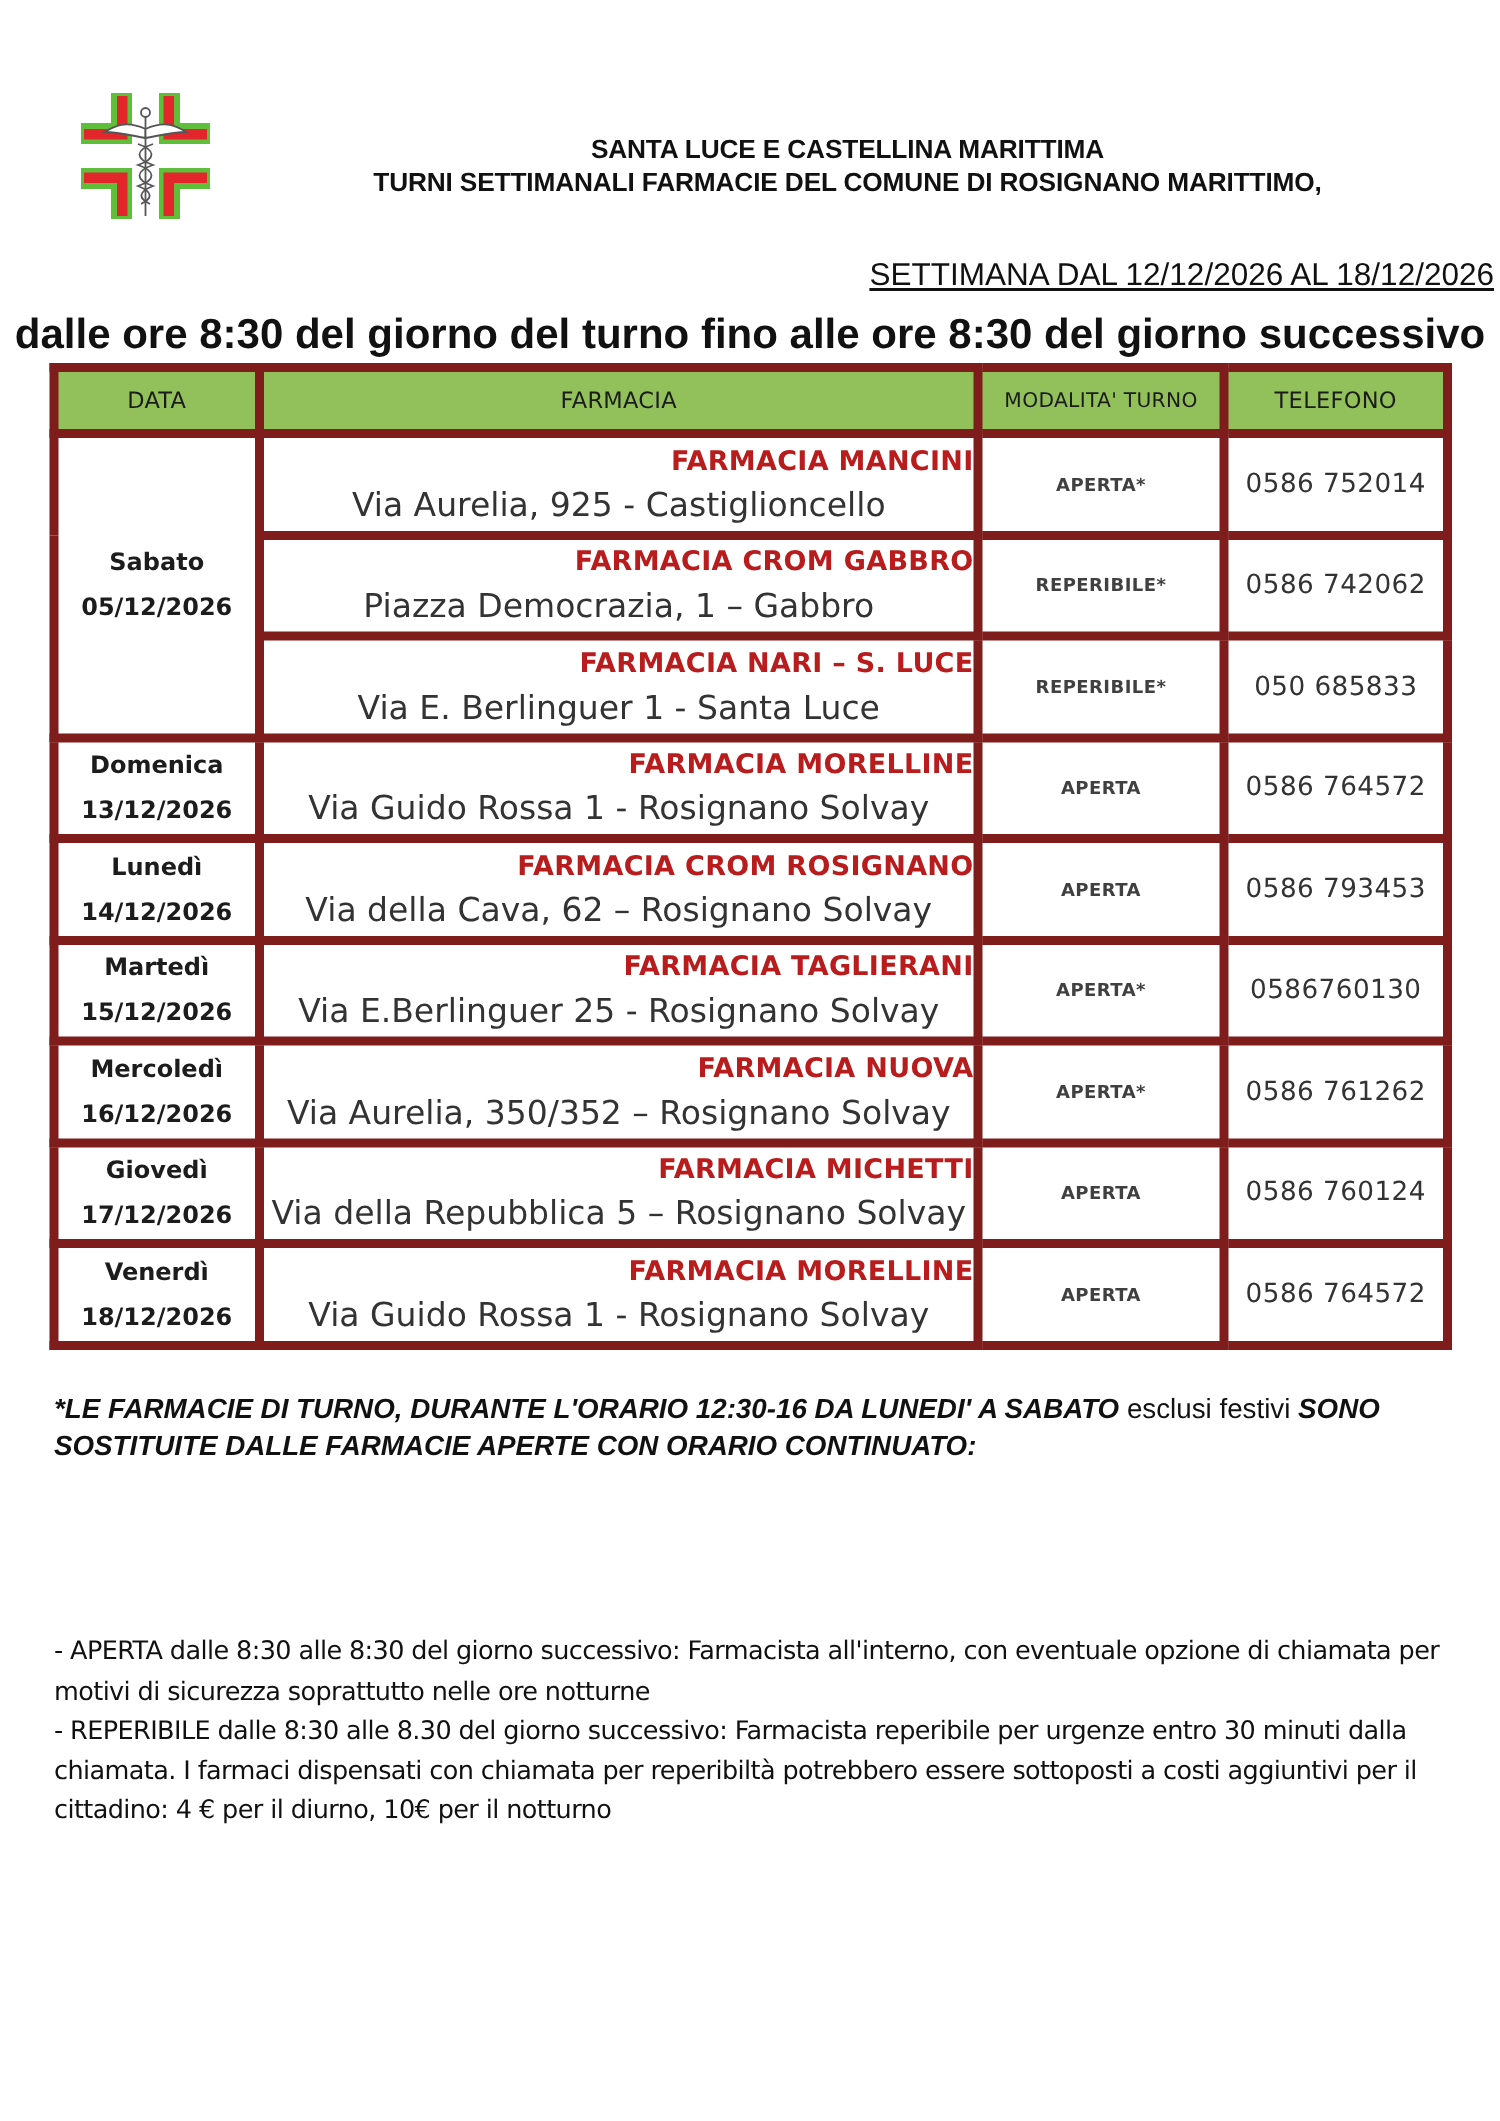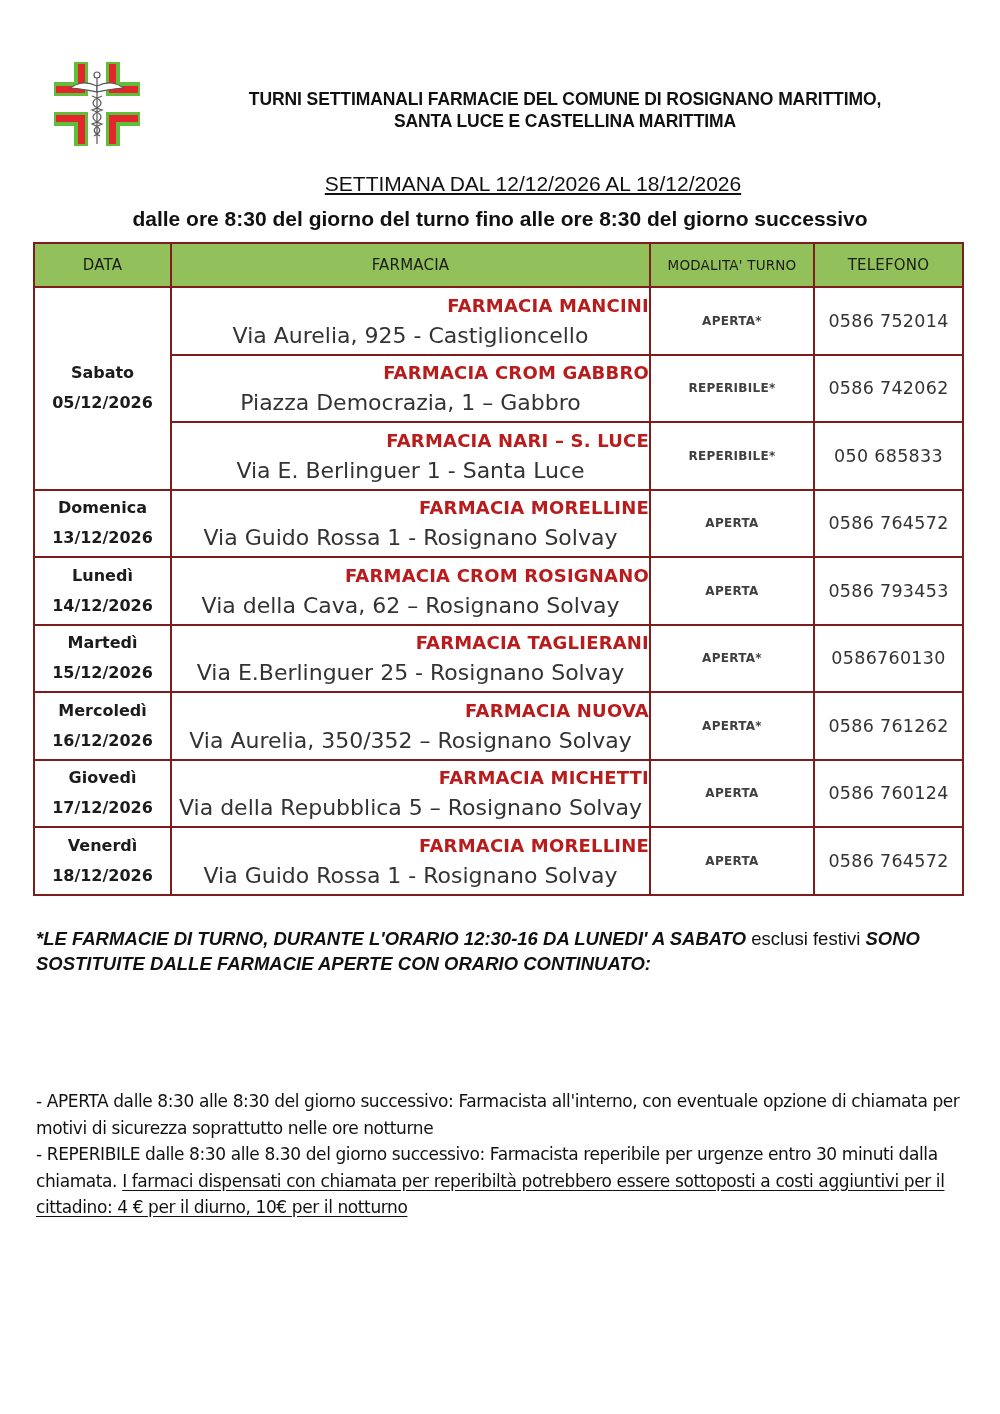--- a/index.html
+++ b/index.html
@@ -8,37 +8,37 @@
 
     .logo { position: absolute; left: 54px; top: 62px; width: 86px; height: 84px; }
 
     .main-title {
       position: absolute; left: 180px; top: 88px; width: 770px;
       text-align: center; font-weight: bold; font-size: 17.5px; line-height: 22px;
       letter-spacing: -0.1px;
     }
 
     .week {
-      position: absolute; left: 0; top: 172px; width: 996px; text-align: center;
+      position: absolute; left: 0; top: 172px; width: 996px; text-align: right;
       padding-left: 70px;
       font-size: 21px; text-decoration: underline; text-underline-offset: 2px;
     }
     .hours {
       position: absolute; left: 0; top: 207px; width: 1000px; text-align: center;
       padding-left: 0px;
-      font-size: 21px; font-weight: bold;
+      font-size: 28px; font-weight: bold;
     }
 
     table.schedule {
       position: absolute; left: 33px; top: 242px; width: 929px;
       border-collapse: collapse; table-layout: fixed;
       font-family: "DejaVu Sans", sans-serif;
     }
     table.schedule th, table.schedule td {
-      border: 2px solid #7f1d1d; text-align: center; vertical-align: middle;
+      border: 6px solid #7f1d1d; text-align: center; vertical-align: middle;
     }
     table.schedule th {
       background: #92c05a; height: 44px; font-weight: normal; font-size: 15px;
       color: #1c1c1c; letter-spacing: 0.2px;
     }
     table.schedule th.mod { font-size: 13.5px; }
     col.c-data { width: 137px; }
     col.c-farm { width: 479px; }
     col.c-mod { width: 164px; }
     col.c-tel { width: 149px; }
@@ -54,21 +54,21 @@
       position: absolute; left: 36px; top: 926px; width: 930px;
       font-size: 18.5px; line-height: 25px; color: #111;
     }
     .note b { font-weight: bold; font-style: italic; }
 
     .legend {
       position: absolute; left: 36px; top: 1088px; width: 940px;
       font-family: "DejaVu Sans", sans-serif; font-size: 17px; line-height: 26.5px; color: #111;
       letter-spacing: -0.4px;
     }
-    .legend .u { text-decoration: underline; text-underline-offset: 3px; }
+    .legend .u { text-underline-offset: 3px; }
   </style>
 </head>
 <body>
 
 <div class="logo">
   <svg width="86" height="84" viewBox="0 0 86 84">
 
     <g fill="#5fbf3a">
       <polygon points="20,0 34,0 34,34 0,34 0,20 20,20"></polygon>
       <polygon points="52,0 66,0 66,20 86,20 86,34 52,34"></polygon>
@@ -87,22 +87,22 @@
       <circle cx="43" cy="13" r="3"></circle>
       <path d="M43,24 C30,18 22,22 16,26 C24,26 32,28 43,30 Z"></path>
       <path d="M43,24 C56,18 64,22 70,26 C62,26 54,28 43,30 Z"></path>
       <path d="M38,34 C50,38 50,44 38,48 C50,52 50,58 38,62 C48,66 48,70 40,74" fill="none"></path>
       <path d="M48,34 C36,38 36,44 48,48 C36,52 36,58 48,62 C38,66 38,70 46,74" fill="none"></path>
     </g>
   </svg>
 </div>
 
 <div class="main-title">
+  <div>SANTA LUCE E CASTELLINA MARITTIMA</div>
   <div>TURNI SETTIMANALI FARMACIE DEL COMUNE DI ROSIGNANO MARITTIMO,</div>
-  <div>SANTA LUCE E CASTELLINA MARITTIMA</div>
 </div>
 
 <div class="week">SETTIMANA DAL 12/12/2026 AL 18/12/2026</div>
 <div class="hours">dalle ore 8:30 del giorno del turno fino alle ore 8:30 del giorno successivo</div>
 
 <table class="schedule">
   <colgroup>
     <col class="c-data">
       <col class="c-farm">
       <col class="c-mod">

